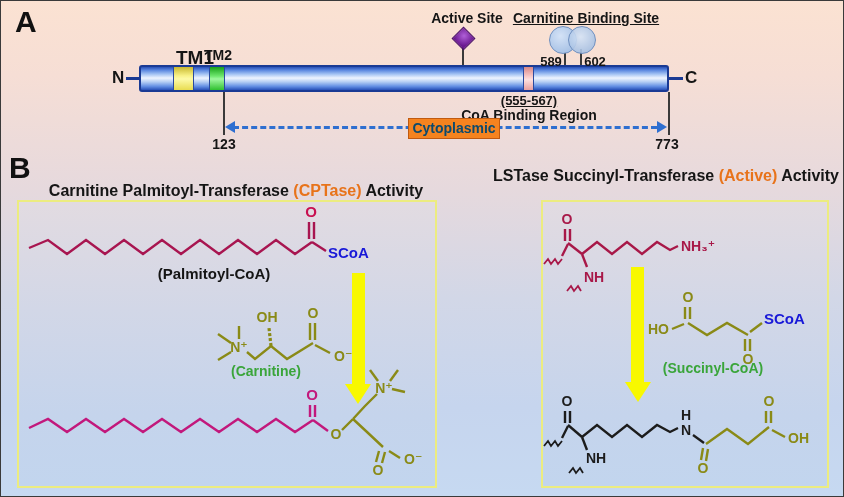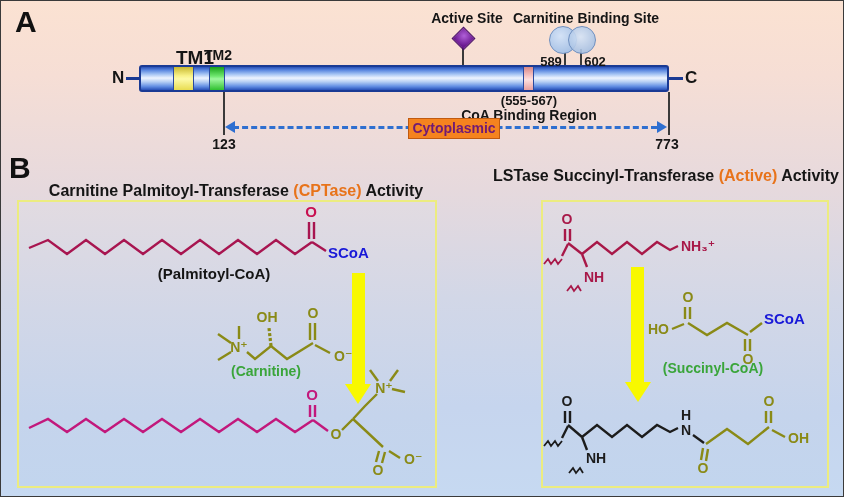--- a/index.html
+++ b/index.html
@@ -16,21 +16,21 @@
   .tm1{left:32px;width:21px;background:linear-gradient(180deg,#c8b830,#f8f288 38%,#fdfaa8 52%,#e8dc50);}
   .tm2{left:68px;width:16px;background:linear-gradient(180deg,#18a018,#70e870 40%,#a0f8a0 52%,#30c030);}
   .coa{left:382px;width:11px;background:linear-gradient(180deg,#d88888,#f8c8c8 40%,#fde0e0 55%,#e8a0a0);}
   .stick{width:2px;background:#3a3a3a;}
   .diamond{left:454px;top:29px;width:15px;height:15px;transform:rotate(45deg);border:1.5px solid #4a1068;
            background:radial-gradient(circle at 40% 35%,#b060d8,#6a1890 75%);}
   .circ{width:28px;height:28px;border-radius:50%;border:1.5px solid #7090c0;box-sizing:border-box;}
   .dash-line{left:232px;top:125px;width:424px;height:0;border-top:3px dashed #2E6FD0;}
   .tri{width:0;height:0;}
   .cyto{left:407px;top:117px;width:92px;height:21px;background:#F5831F;border:1px solid #c05a10;box-sizing:border-box;
-        color:#701a75;font-weight:bold;font-size:14px;text-align:center;line-height:19px;}
+        color:#0c4a6e;font-weight:bold;font-size:14px;text-align:center;line-height:19px;}
   .ybox{width:420px;height:288px;border:2.5px solid #ECEC80;box-sizing:border-box;
         background:linear-gradient(180deg,#e2dbe1 0%,#d2d7e7 38%,#c5d4ec 75%,#c2d5ee 100%);}
   .pill{left:438px;top:306px;width:108px;height:45px;border-radius:22px;border:2px solid #187030;box-sizing:border-box;
         background:radial-gradient(ellipse at 50% 42%,#f2fff2 0%,#b0e0b8 38%,#56b368 70%,#218a3c 100%);
         color:#E01818;font-weight:bold;font-size:26px;text-align:center;line-height:40px;letter-spacing:1px;}
   .yshaft{width:13px;background:#F8F800;}
   .yhead{width:0;height:0;border-left:13px solid transparent;border-right:13px solid transparent;border-top:20px solid #F8F800;}
   .mol-label{font-weight:bold;font-size:15px;color:#151515;text-align:right;}
   .green-label{font-weight:bold;font-size:14px;color:#3AA53A;}
   svg text{font-family:"Liberation Sans","DejaVu Sans",sans-serif;font-weight:bold;}
@@ -57,25 +57,25 @@
   <div class="abs b c" style="left:217px;top:46px;font-size:14px;">TM2</div>
 
   <div class="abs stick" style="left:461px;top:44px;height:20px;"></div>
   <div class="abs diamond"></div>
   <div class="abs b c" style="left:466px;top:9px;font-size:14px;">Active Site</div>
 
   <div class="abs stick" style="left:563px;top:48px;height:16px;"></div>
   <div class="abs stick" style="left:579px;top:48px;height:16px;"></div>
   <div class="abs circ" style="left:548px;top:25px;background:radial-gradient(circle at 40% 35%,#d4e2f6,#9ab8e0);"></div>
   <div class="abs circ" style="left:567px;top:25px;background:radial-gradient(circle at 45% 38%,rgba(214,228,246,0.9),rgba(150,180,220,0.9));"></div>
-  <div class="abs b c" style="left:585px;top:9px;font-size:14px;">Carnitine Binding Site</div>
+  <div class="abs b c" style="left:585px;top:9px;font-size:14px;text-decoration:underline;">Carnitine Binding Site</div>
   <div class="abs b c" style="left:550px;top:53px;font-size:13px;">589</div>
   <div class="abs b c" style="left:594px;top:53px;font-size:13px;">602</div>
 
-  <div class="abs b c" style="left:528px;top:92px;font-size:13px;">(555-567)</div>
+  <div class="abs b c" style="left:528px;top:92px;font-size:13px;text-decoration:underline;">(555-567)</div>
   <div class="abs b c" style="left:528px;top:106px;font-size:14px;">CoA Binding Region</div>
 
   <div class="abs" style="left:222px;top:91px;width:2px;height:43px;background:#3a3a3a;"></div>
   <div class="abs" style="left:667px;top:91px;width:2px;height:43px;background:#3a3a3a;"></div>
   <div class="abs dash-line"></div>
   <div class="abs tri" style="left:224px;top:120px;border-top:6px solid transparent;border-bottom:6px solid transparent;border-right:10px solid #2E6FD0;"></div>
   <div class="abs tri" style="left:656px;top:120px;border-top:6px solid transparent;border-bottom:6px solid transparent;border-left:10px solid #2E6FD0;"></div>
   <div class="abs cyto">Cytoplasmic</div>
   <div class="abs b c" style="left:223px;top:135px;font-size:14px;">123</div>
   <div class="abs b c" style="left:666px;top:135px;font-size:14px;">773</div>

